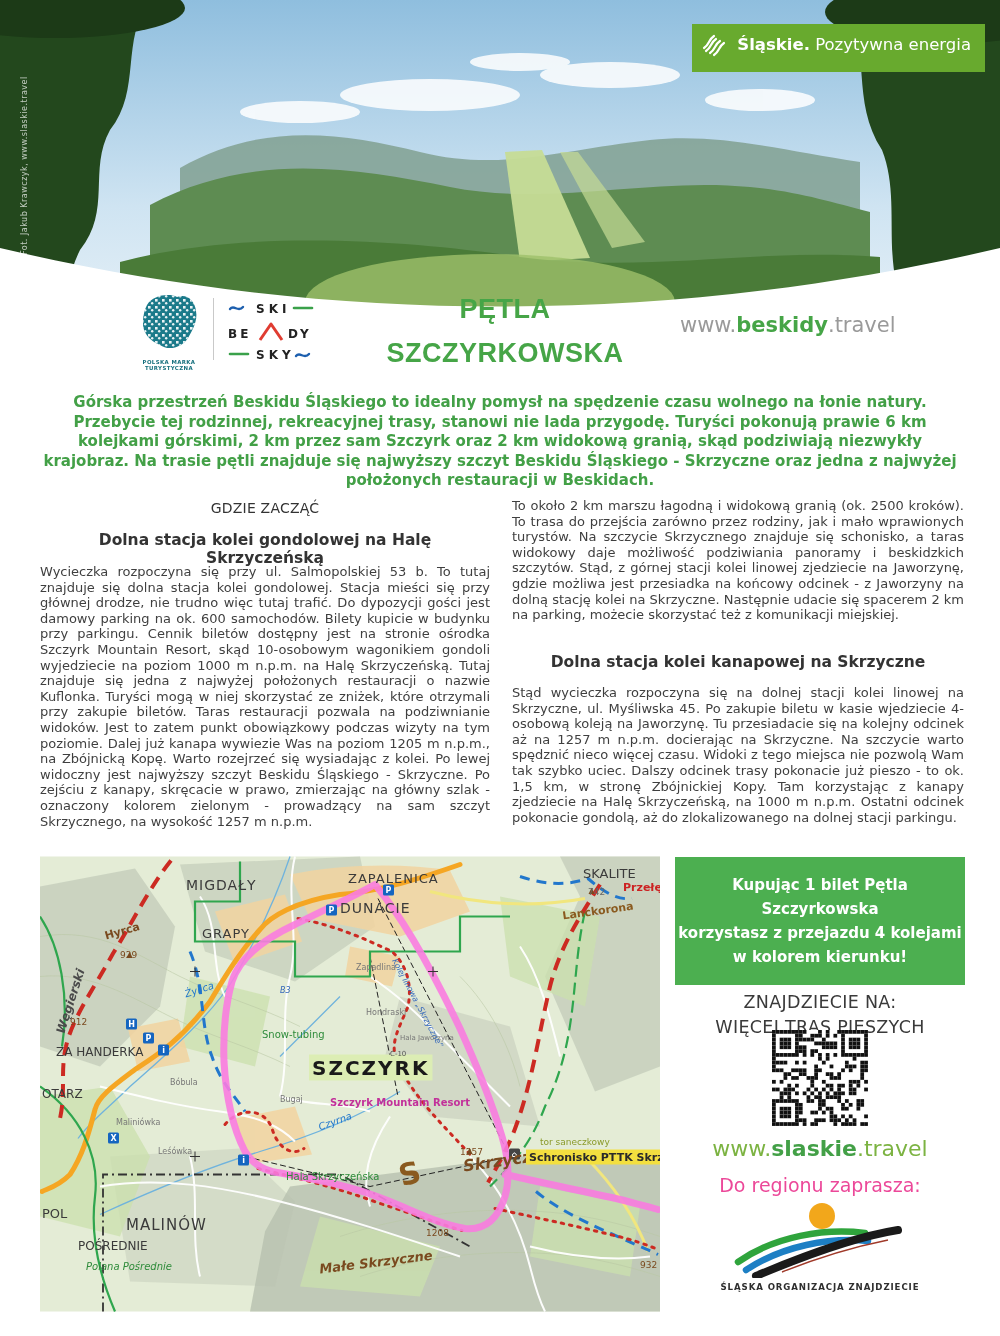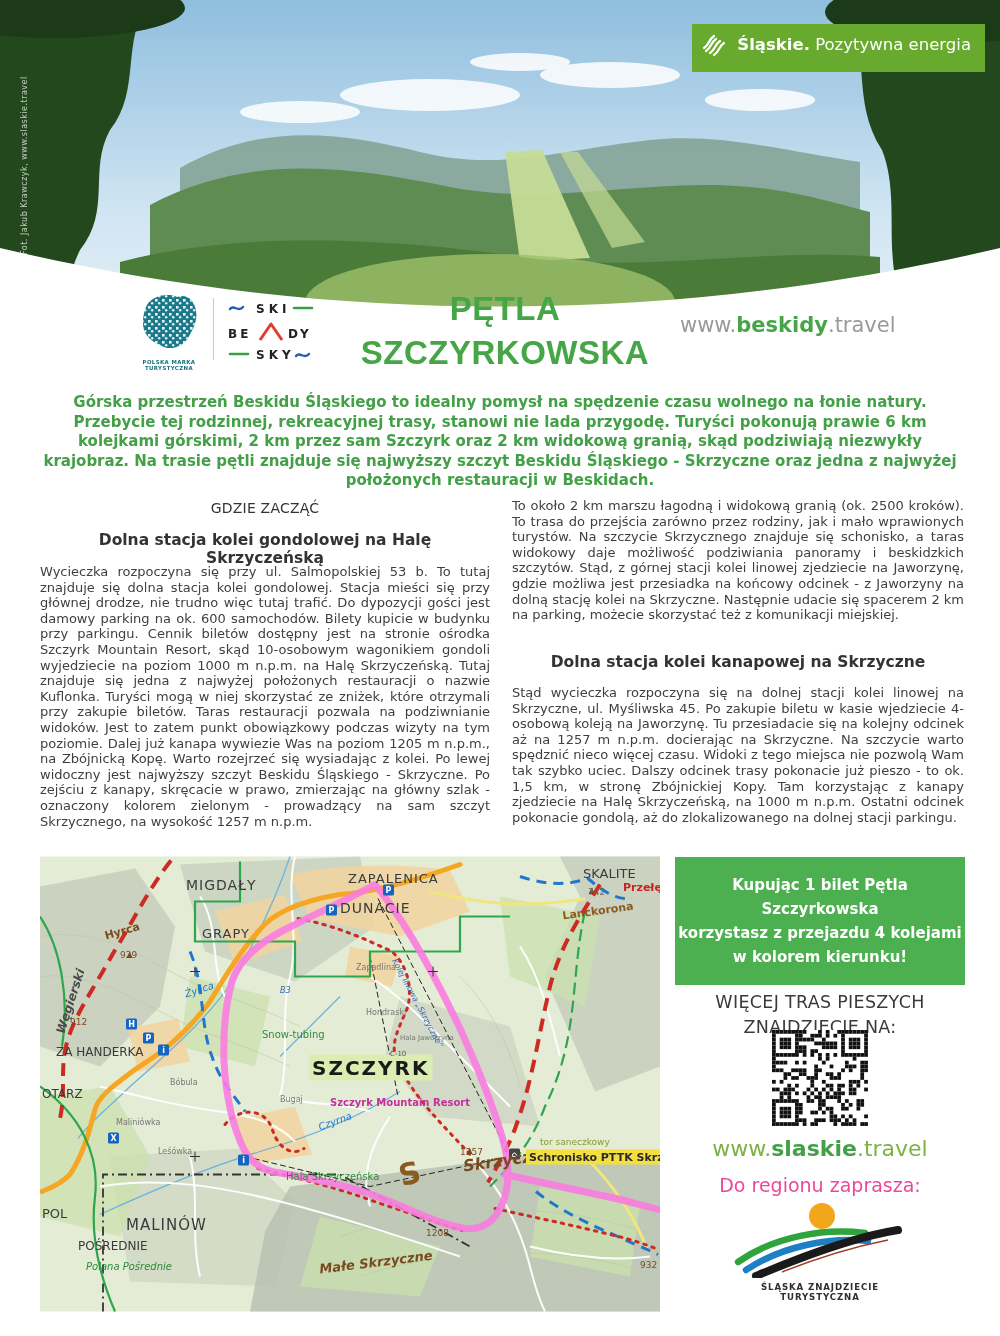--- a/index.html
+++ b/index.html
@@ -6,21 +6,21 @@
   #page{position:relative;width:1000px;height:1336px;margin:0 auto;background:#fff;overflow:hidden;
         font-family:"DejaVu Sans",sans-serif;}
   .abs{position:absolute;}
   .hero-badge{display:flex;align-items:center;gap:9px;background:#68aa2e;color:#fff;
       padding:7px 14px 15px 10px;font-size:16.5px;}
   .hero-badge b{font-weight:700;}
   .photo-credit{color:rgba(255,255,255,.72);font-size:8px;transform:rotate(-90deg);
       transform-origin:left top;white-space:nowrap;letter-spacing:.5px;}
   .pmt-caption{color:#17707e;font-size:5.4px;letter-spacing:.4px;text-align:center;margin-top:2px;font-weight:700;}
   .v-divider{width:1px;background:#c9c9c9;}
-  .page-title{color:#46a547;font-weight:700;text-align:center;font-size:33px;line-height:44px;letter-spacing:.5px;
+  .page-title{color:#46a547;font-weight:700;text-align:center;font-size:27px;line-height:44px;letter-spacing:.5px;
       font-family:"Liberation Sans","DejaVu Sans",sans-serif;}
   .site{font-size:21px;color:#9a9a9a;font-weight:400;text-decoration:none;}
   .site b{color:#46a547;font-weight:700;}
   .intro{color:#43a047;font-weight:700;font-size:15px;line-height:19.5px;text-align:center;}
   .h-small{color:#333;font-weight:400;font-size:14px;text-align:center;letter-spacing:.2px;}
   .h-sub{color:#333;font-weight:700;font-size:15.5px;text-align:center;}
   .body-txt{color:#3f3f3f;font-size:13px;line-height:15.6px;text-align:justify;}
   .promo{background:#4caf50;color:#fff;font-weight:700;font-size:15px;line-height:24px;text-align:center;
       display:flex;flex-direction:column;justify-content:center;box-sizing:border-box;padding:10px 2px;}
   .more{color:#3a3a3a;font-size:17.5px;line-height:25px;text-align:center;letter-spacing:.3px;}
@@ -306,22 +306,22 @@
     </svg>
   </div>
 
   <div class="abs promo" style="left:675px;top:857px;width:290px;height:128px;">
     <div>Kupując 1 bilet Pętla Szczyrkowska</div>
     <div>korzystasz z przejazdu 4 kolejami</div>
     <div>w kolorem kierunku!</div>
   </div>
 
   <div class="abs more" style="left:675px;top:990px;width:290px;">
+    <div>ZNAJDZIECIE NA:</div>
     <div>WIĘCEJ TRAS PIESZYCH</div>
-    <div>ZNAJDZIECIE NA:</div>
   </div>
 
   <div class="abs" style="left:772px;top:1030px;width:96px;height:96px;">
     <svg id="qrsvg" width="96" height="96" viewBox="0 0 96 96">
       <rect x="0" y="0" width="96" height="96" fill="#ffffff"></rect>
     <rect x="0.00" y="0.00" width="3.76" height="3.76" fill="#111"></rect>
         <rect x="3.84" y="0.00" width="3.76" height="3.76" fill="#111"></rect>
         <rect x="7.68" y="0.00" width="3.76" height="3.76" fill="#111"></rect>
         <rect x="11.52" y="0.00" width="3.76" height="3.76" fill="#111"></rect>
         <rect x="15.36" y="0.00" width="3.76" height="3.76" fill="#111"></rect>
@@ -622,16 +622,16 @@
   <div class="abs invite" style="left:675px;top:1174px;width:290px;">Do regionu zaprasza:</div>
 
   <div class="abs" style="left:720px;top:1200px;width:200px;">
     <svg width="200" height="78" viewBox="0 0 200 78">
       <circle cx="102" cy="16" r="13" fill="#f2a71b"></circle>
       <path d="M18,62 C55,36 105,28 145,33" stroke="#2fa43c" stroke-width="6.5" fill="none" stroke-linecap="round"></path>
       <path d="M26,70 C62,46 110,37 148,41" stroke="#1d7fc4" stroke-width="6.5" fill="none" stroke-linecap="round"></path>
       <path d="M178,30 C140,36 88,54 36,76" stroke="#1a1a1a" stroke-width="8" fill="none" stroke-linecap="round"></path>
       <path d="M168,40 C128,48 92,60 62,72" stroke="#a03a2a" stroke-width="1.4" fill="none"></path>
     </svg>
-    <div class="sot-caption">ŚLĄSKA ZNAJDZIECIE TURYSTYCZNA</div>
+    <div class="sot-caption">ŚLĄSKA ORGANIZACJA ZNAJDZIECIE</div>
   </div>
 
 </div>
 
 </body></html>

